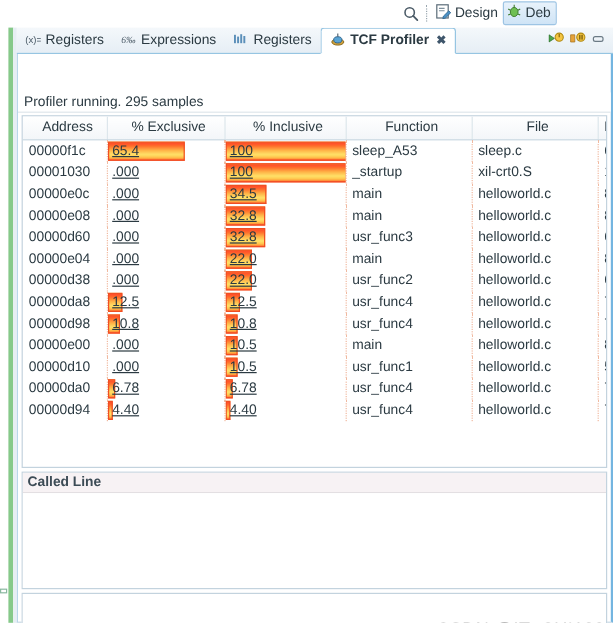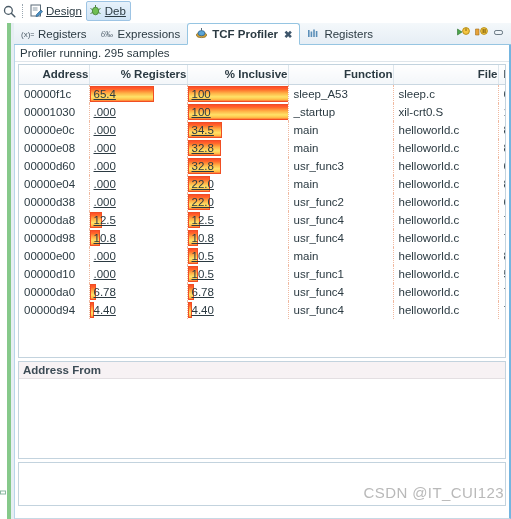--- a/index.html
+++ b/index.html
@@ -15,21 +15,21 @@
   }
 
   
   .topbar {
     position: absolute;
     left: 0; top: 0;
     width: 464px; height: 22px;
     background: #ffffff;
     display: flex;
     align-items: center;
-    text-decoration: underline;
+    justify-content: flex-end;
   }
   .topbar-sep {
     width: 1px; height: 14px;
     border-left: 1px dotted #9aa7b0;
     margin: 0 5px 0 2px;
   }
   .search-icon-wrap {
     width: 18px; height: 18px;
     display: flex; align-items: center; justify-content: center;
     margin-right: 2px;
@@ -123,41 +123,42 @@
   }
 
   .status-line {
     height: 17px;
     line-height: 17px;
     padding-left: 5px;
     font-size: 11.5px;
     color: #2b3a42;
     background: #ffffff;
     border-bottom: 1px solid #dfe6eb;
+    margin-top: 32px;
   }
 
   
   .table-wrap {
     position: relative;
     margin: 2px 3px 0 3px;
     height: 294px;
     border: 1px solid #c3d3de;
     background: #ffffff;
     overflow: hidden;
   }
   table.prof {
     width: 100%;
     border-collapse: collapse;
     table-layout: fixed;
   }
   table.prof th {
     height: 19px;
-    font-weight: bold;
+    font-weight: normal;
     font-size: 11.5px;
-    text-align: right;
+    text-align: center;
     padding-left: 5px;
     color: #2b3a42;
     background: linear-gradient(to bottom, #ffffff, #f3f6f9);
     border-bottom: 1px solid #c9d7e1;
     border-right: 1px solid #dde6ec;
   }
   table.prof th:last-child { border-right: none; }
   table.prof td {
     height: 18px;
     font-size: 11.5px;
@@ -293,42 +294,42 @@
 
     <div class="tab">
       <span>
         <svg width="13" height="11" viewBox="0 0 13 11">
           <text x="0" y="8.5" font-size="8" font-family="Liberation Serif, serif" fill="#4a5a66" font-style="italic">6‰</text>
         </svg>
       </span>
       <span>Expressions</span>
     </div>
 
-    <div class="tab active">
-      <span>
-        <svg width="13" height="12" viewBox="0 0 13 12">
-          <ellipse cx="6.5" cy="8" rx="5" ry="2.6" fill="#cfa03a" stroke="#8a6a1f" stroke-width="0.8"></ellipse>
-          <ellipse cx="6.5" cy="6.2" rx="3.4" ry="2.6" fill="#5aa4d4" stroke="#2e6590" stroke-width="0.8"></ellipse>
-          <line x1="6.5" y1="1" x2="6.5" y2="3.6" stroke="#4a5a66" stroke-width="0.9"></line>
-        </svg>
-      </span>
-      <span>TCF Profiler</span>
-      <span class="close-x">✖</span>
-    </div>
-
     <div class="tab">
       <span>
         <svg width="13" height="11" viewBox="0 0 13 11">
           <rect x="1" y="2" width="1.6" height="7" fill="#5b8fb9"></rect>
           <rect x="3.6" y="3.5" width="1.6" height="5.5" fill="#5b8fb9"></rect>
           <rect x="6.2" y="1.5" width="1.6" height="7.5" fill="#5b8fb9"></rect>
           <rect x="8.8" y="3" width="1.6" height="6" fill="#5b8fb9"></rect>
         </svg>
       </span>
       <span>Registers</span>
+    </div>
+
+    <div class="tab active">
+      <span>
+        <svg width="13" height="12" viewBox="0 0 13 12">
+          <ellipse cx="6.5" cy="8" rx="5" ry="2.6" fill="#cfa03a" stroke="#8a6a1f" stroke-width="0.8"></ellipse>
+          <ellipse cx="6.5" cy="6.2" rx="3.4" ry="2.6" fill="#5aa4d4" stroke="#2e6590" stroke-width="0.8"></ellipse>
+          <line x1="6.5" y1="1" x2="6.5" y2="3.6" stroke="#4a5a66" stroke-width="0.9"></line>
+        </svg>
+      </span>
+      <span>TCF Profiler</span>
+      <span class="close-x">✖</span>
     </div>
 
     <div class="tab-tools">
       <span>
         <svg width="14" height="13" viewBox="0 0 14 13">
           <polygon points="0.5,3 5,6 0.5,9" fill="#4ca64c" stroke="#2e6e2e" stroke-width="0.6"></polygon>
           <circle cx="9" cy="5" r="3.4" fill="#f5c542" stroke="#b08a14" stroke-width="0.9"></circle>
           <line x1="9" y1="5" x2="9" y2="2.4" stroke="#7a5d08" stroke-width="0.9"></line>
         </svg>
       </span>
@@ -359,21 +360,21 @@
           <col style="width:70px">
             <col style="width:98px">
             <col style="width:101px">
           <col style="width:105px">
             <col style="width:105px">
             <col>
         </colgroup>
         <thead>
           <tr>
             <th>Address</th>
-            <th>% Registers</th>
+            <th>% Exclusive</th>
             <th>% Inclusive</th>
             <th>Function</th>
             <th>File</th>
             <th>Line</th>
           </tr>
         </thead>
         <tbody id="prof-body">
             <tr>
               <td class="plain">00000f1c</td>
               <td class="barcell">
@@ -546,21 +547,21 @@
               </td>
               <td class="plain">usr_func4</td>
               <td class="plain">helloworld.c</td>
               <td class="plain">72</td>
             </tr>
           </tbody>
       </table>
     </div>
 
     <div class="section">
-      <div class="section-head">Address From</div>
+      <div class="section-head">Called Line</div>
       <div class="section-body" id="called-from-body"></div>
     </div>
 
     <div class="section">
       <div class="section-body" id="child-calls-body">
         <div class="watermark">CSDN @IT_CUI123</div>
       </div>
     </div>
 
   </div>

